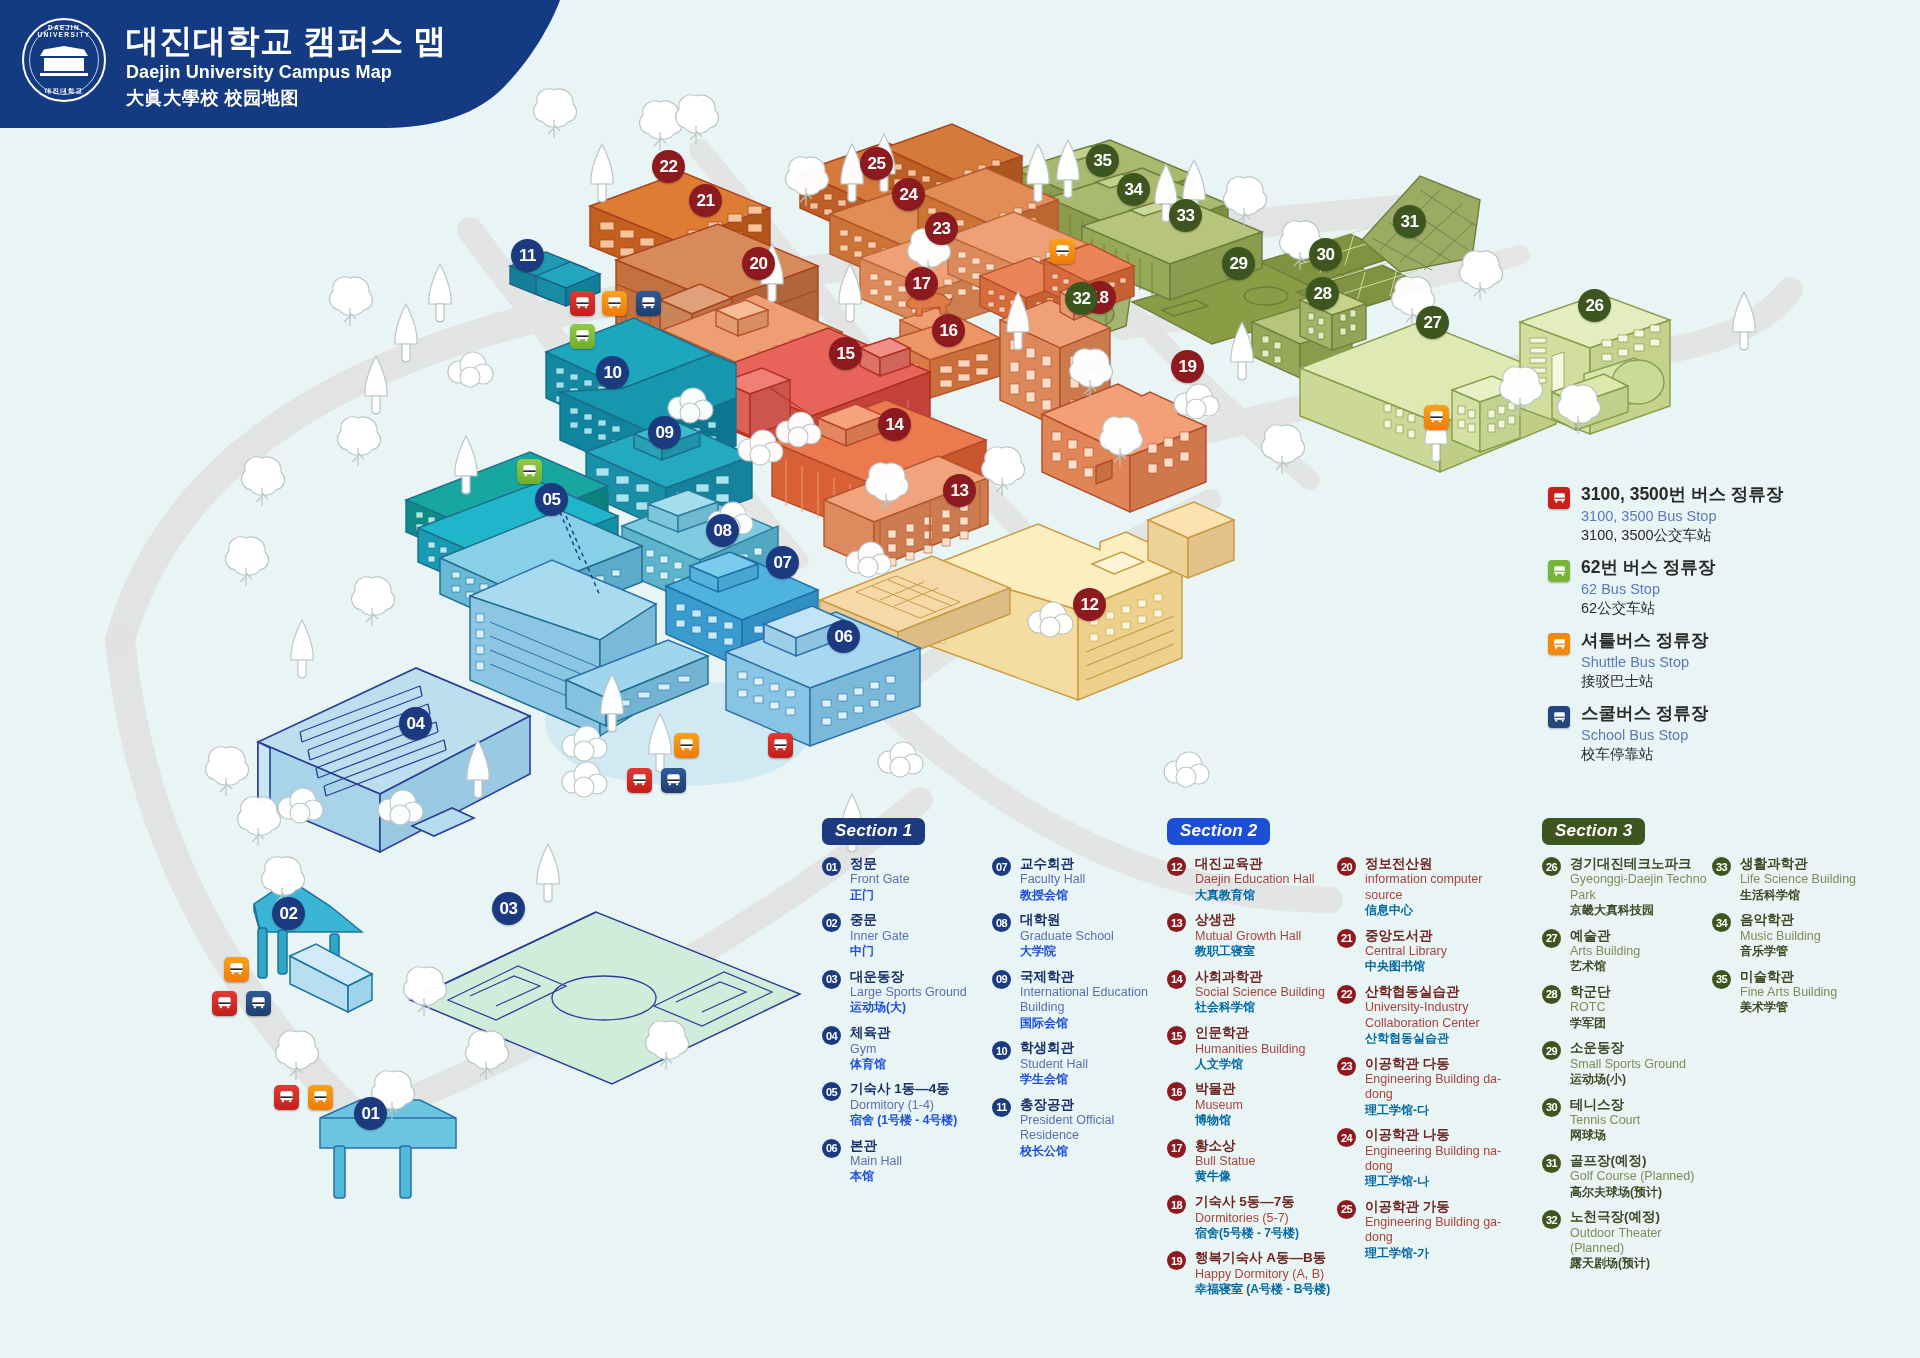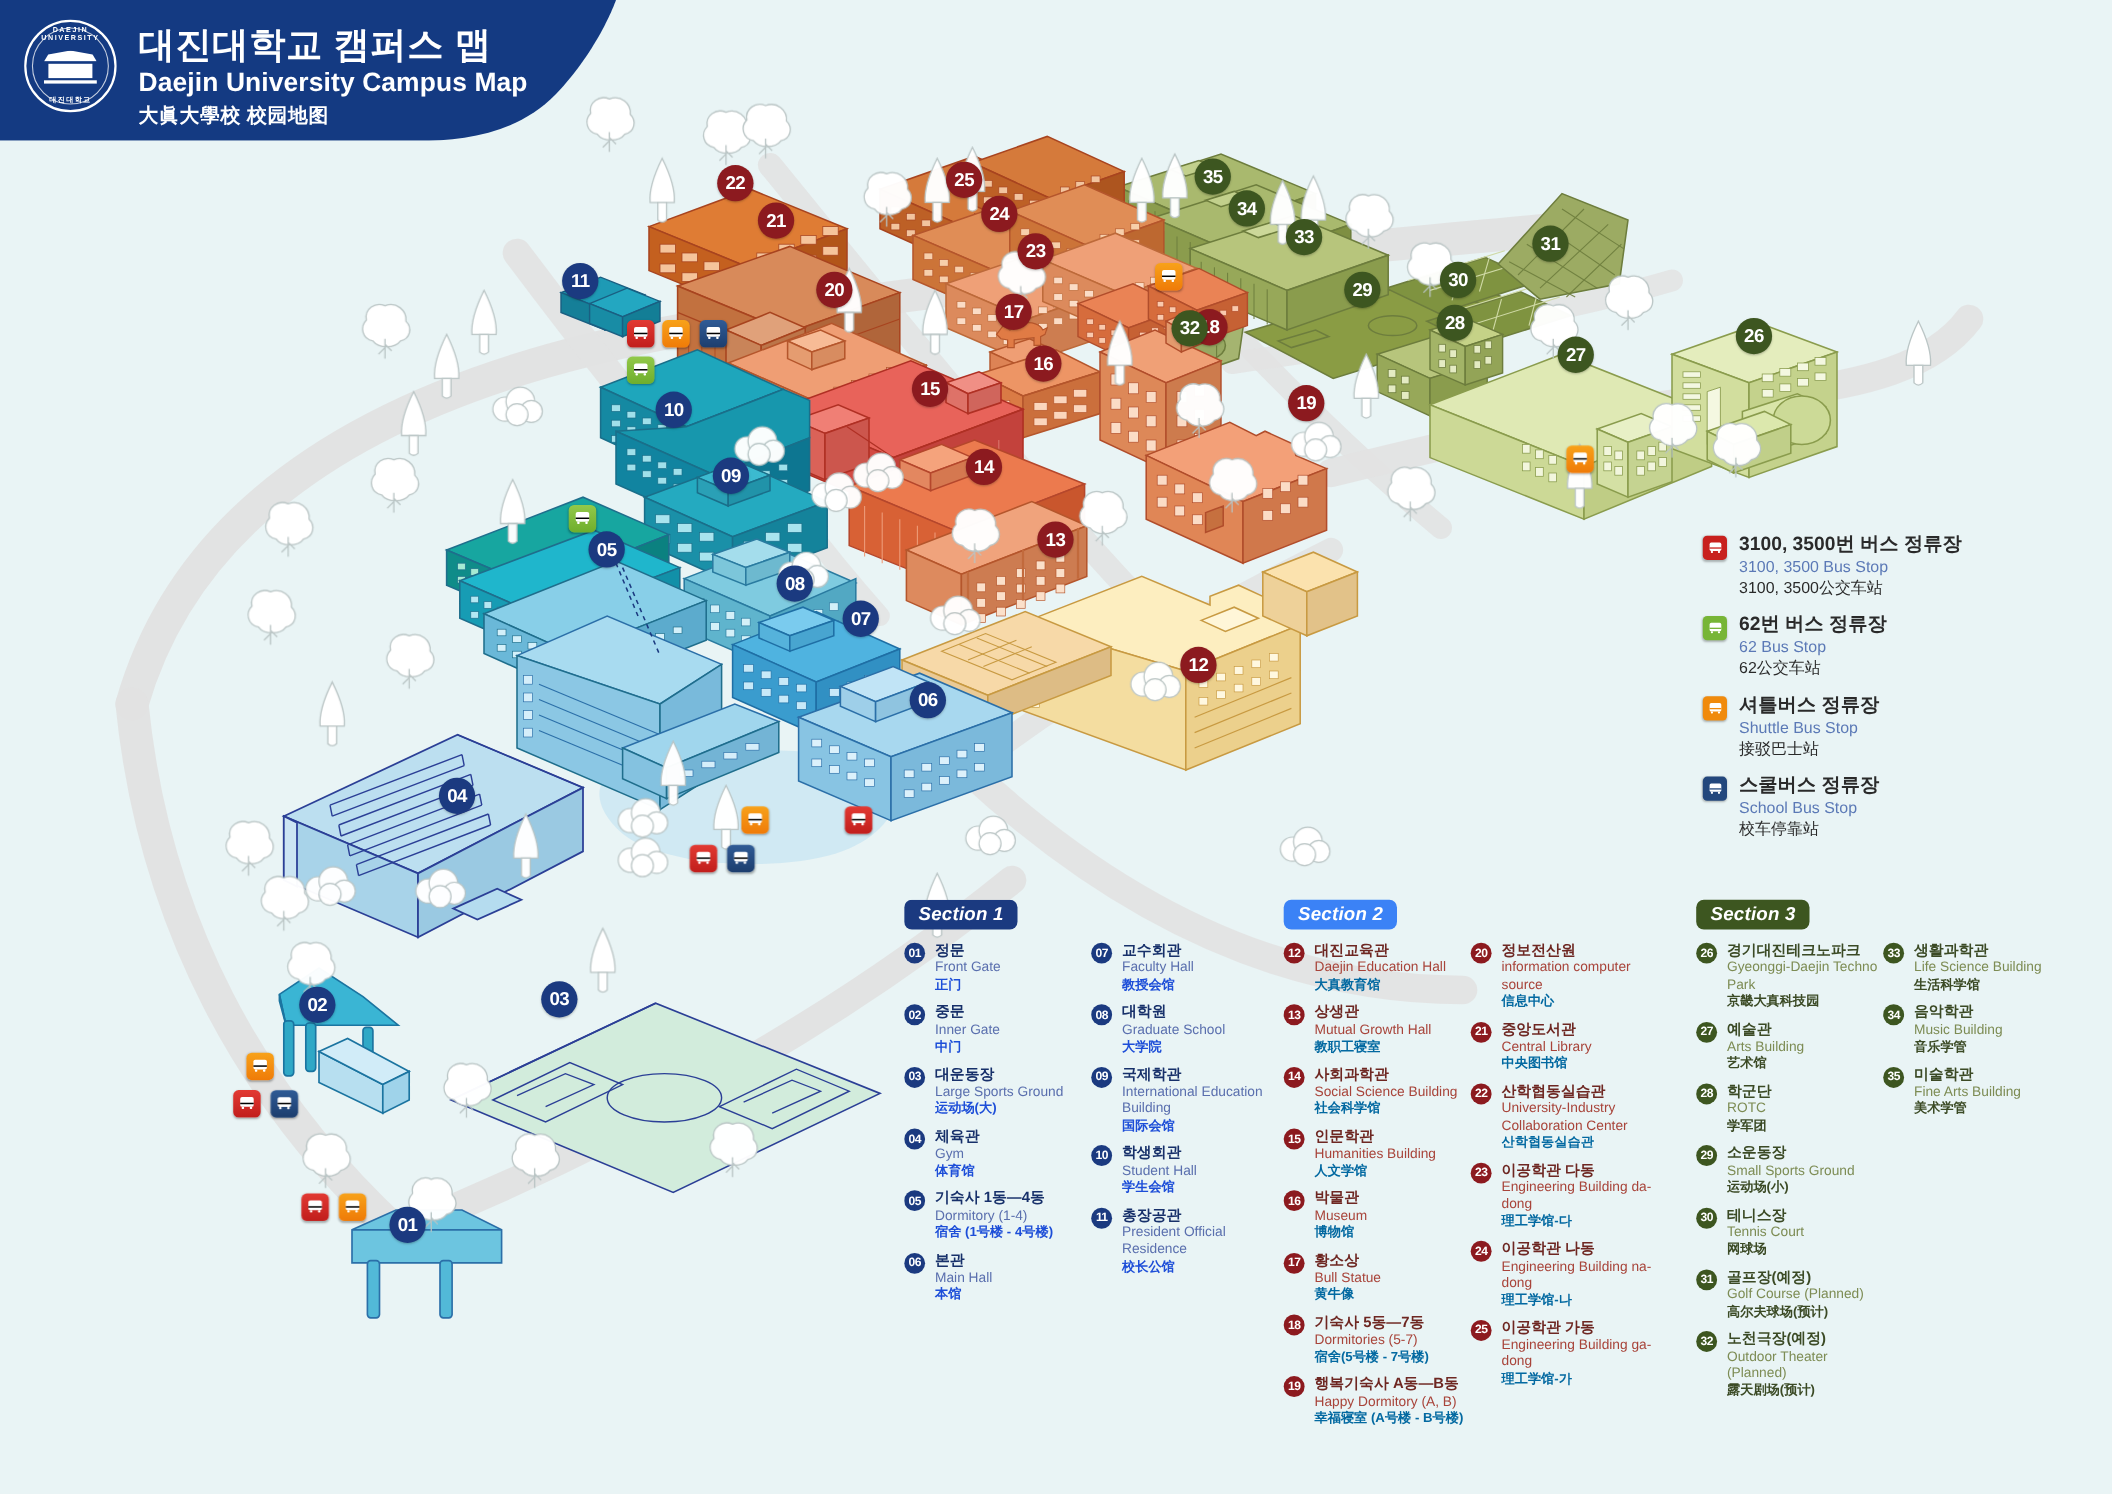--- a/index.html
+++ b/index.html
@@ -31,21 +31,21 @@
   .logo-txt-top {
     position:absolute; left:0; top:6px; width:84px; text-align:center;
     color:#fff; font-size:6.5px; letter-spacing:1.4px; font-weight:bold;
   }
   .logo-txt-bot {
     position:absolute; left:0; bottom:6px; width:84px; text-align:center;
     color:#fff; font-size:6.5px; letter-spacing:1.2px; font-weight:bold;
   }
   .header-titles { position:absolute; left:126px; top:22px; color:#fff; }
   .title-ko { font-size: 33px; font-weight: bold; letter-spacing: .5px; line-height:1.18; }
-  .title-en { font-size: 24px; font-weight: bold; letter-spacing: .1px; margin-top:1px; }
+  .title-en { font-size: 18px; font-weight: bold; letter-spacing: .1px; margin-top:1px; }
   .title-cn { font-size: 18px; font-weight: bold; margin-top:3px; letter-spacing:.6px; }
 
   
   #mapsvg { position:absolute; left:0; top:0; width:1920px; height:1358px; }
 
   
   .pin {
     position:absolute; border-radius:50%;
     display:flex; align-items:center; justify-content:center;
     color:#fff; font-weight:bold; font-size:17px;
@@ -83,21 +83,21 @@
   .lg-cn { font-size:14.5px; color:#2a2a2a; font-weight:normal; margin-top:1px; }
 
   
   .section { position:absolute; }
   .sec-head {
     display:inline-block; padding:3px 13px 4px; border-radius:7px;
     color:#fff; font-size:17px; font-weight:bold; font-style:italic;
     letter-spacing:.2px; margin-bottom:11px;
   }
   .sec1 .sec-head { background:#1b3a80; }
-  .sec2 .sec-head { background:#3b82f6; }
+  .sec2 .sec-head { background:#1d4ed8; }
   .sec3 .sec-head { background:#3d5620; }
   .cols { display:flex; }
   .col { width:170px; }
   .entry { display:flex; margin-bottom:10px; }
   .enum {
     flex:0 0 19px; width:19px; height:19px; border-radius:50%;
     color:#fff; font-size:11px; font-weight:bold;
     display:flex; align-items:center; justify-content:center;
     margin-top:1px; letter-spacing:-0.6px;
   }

